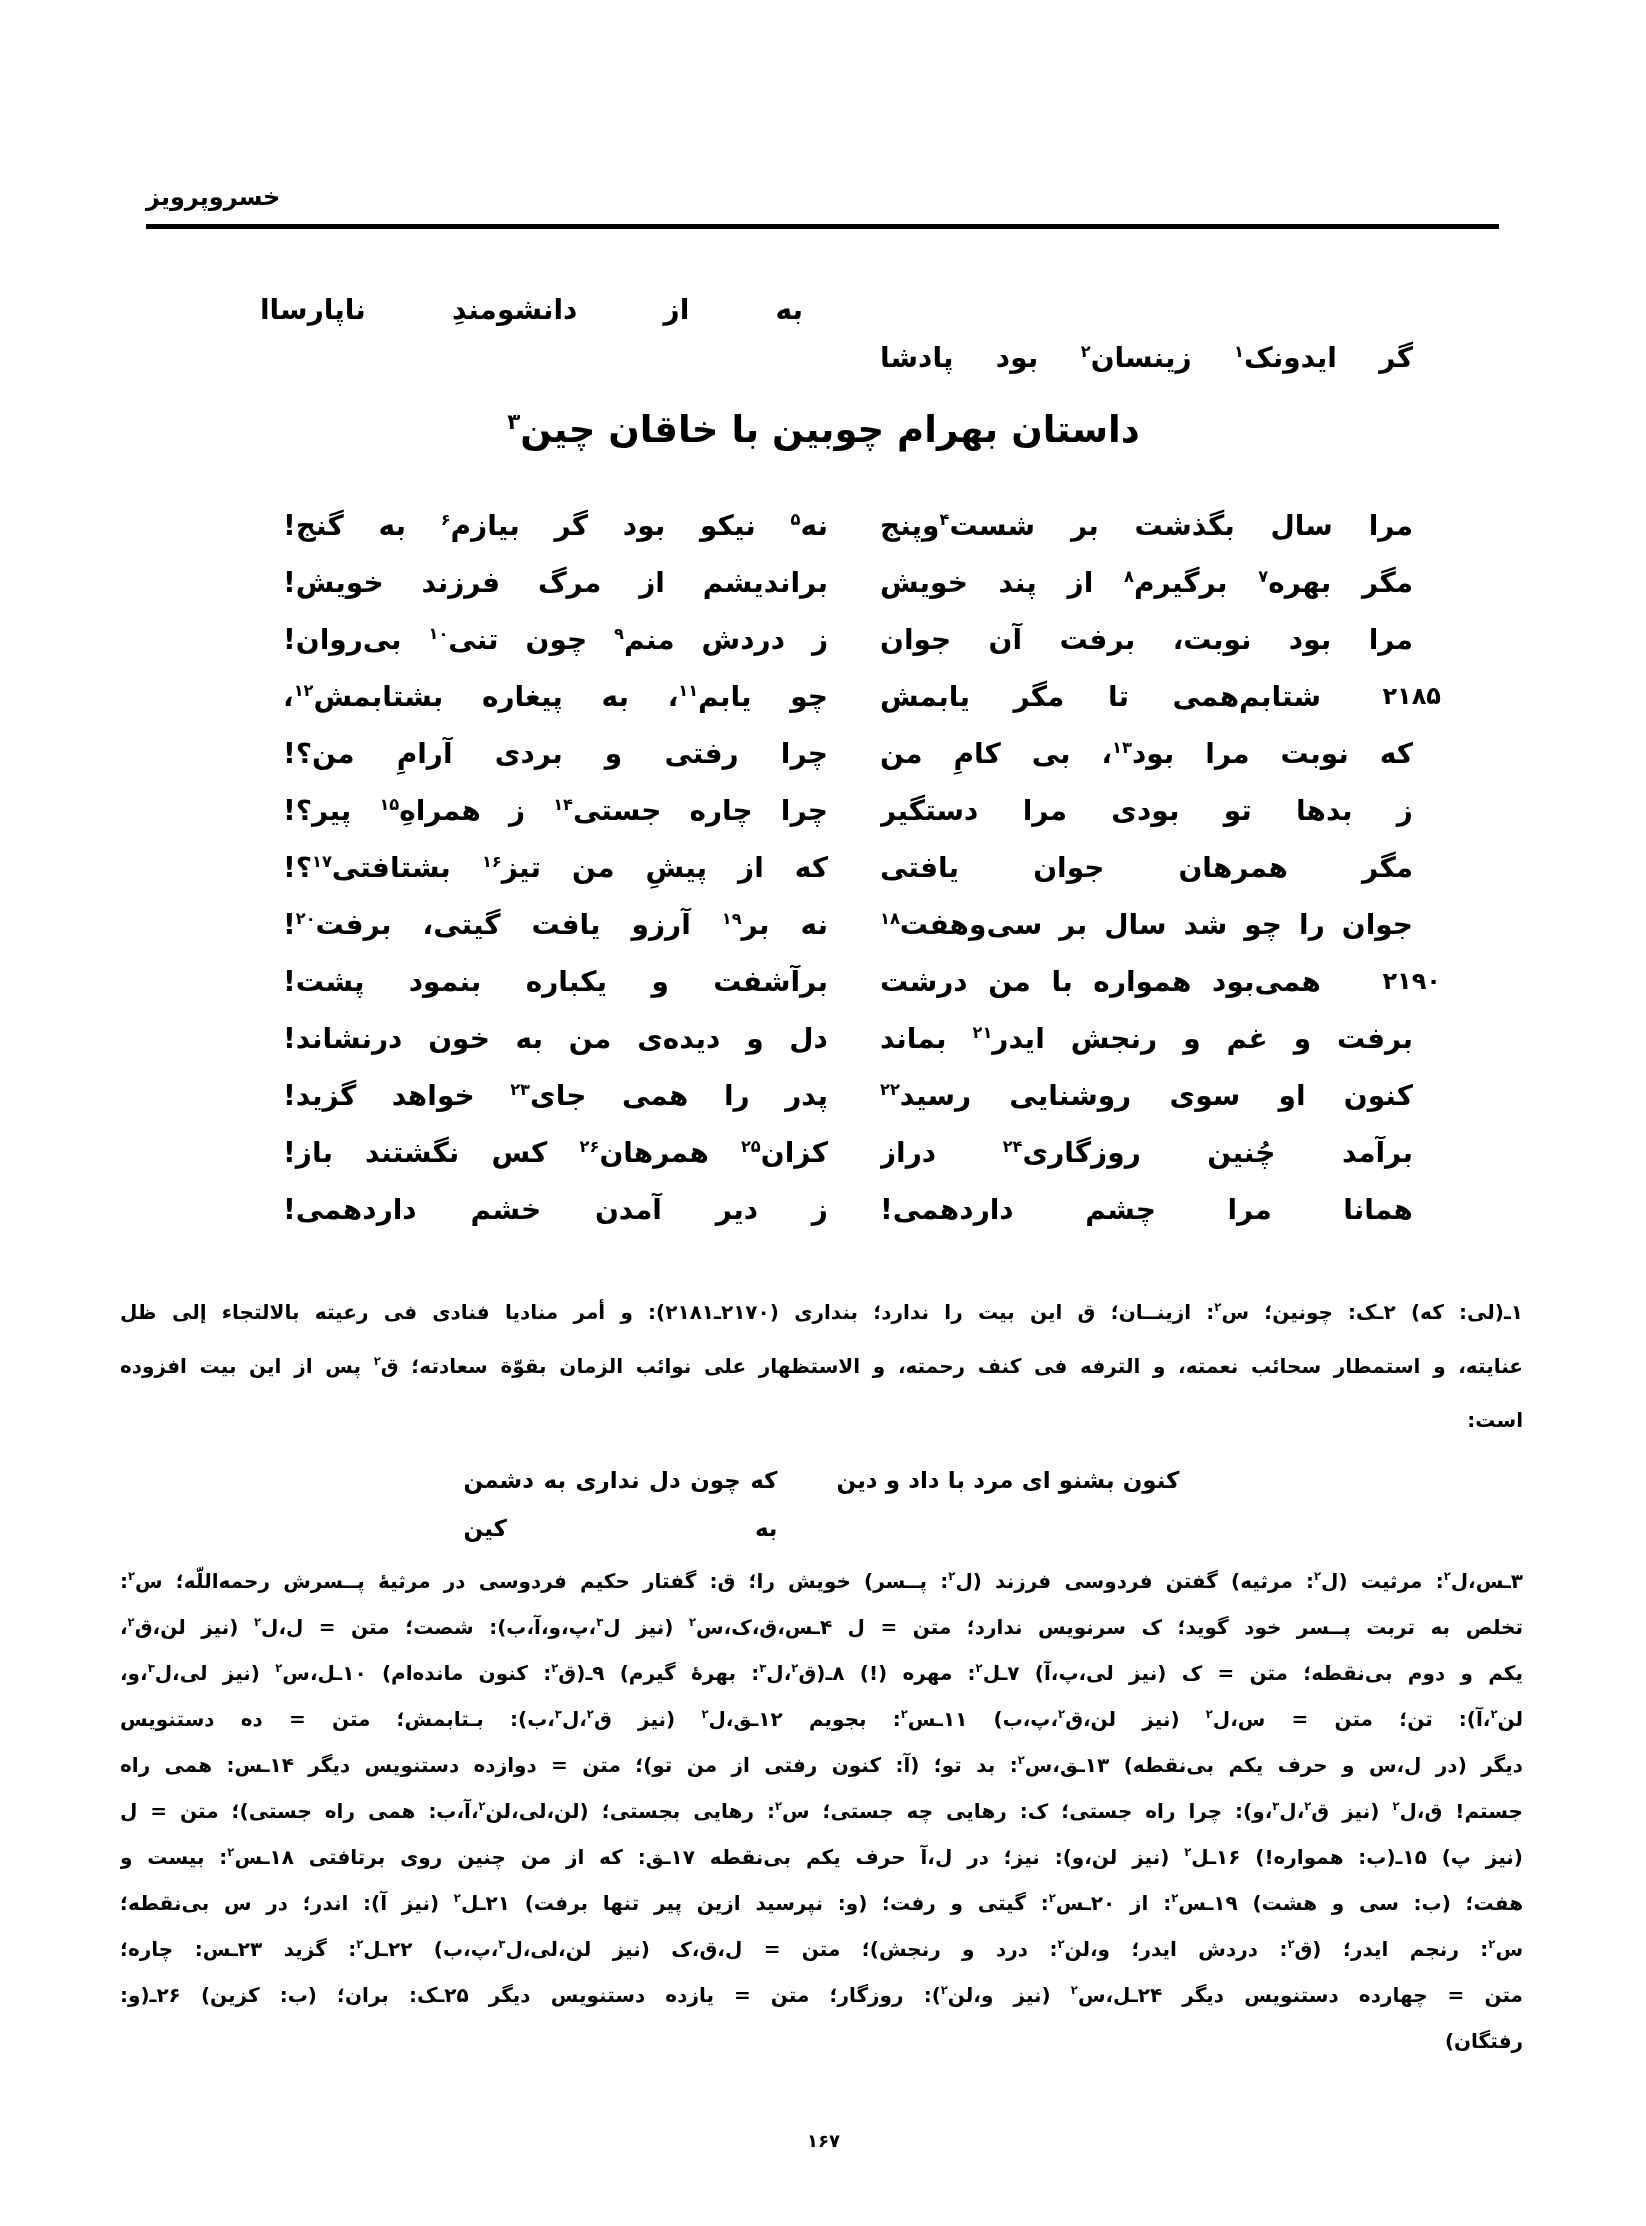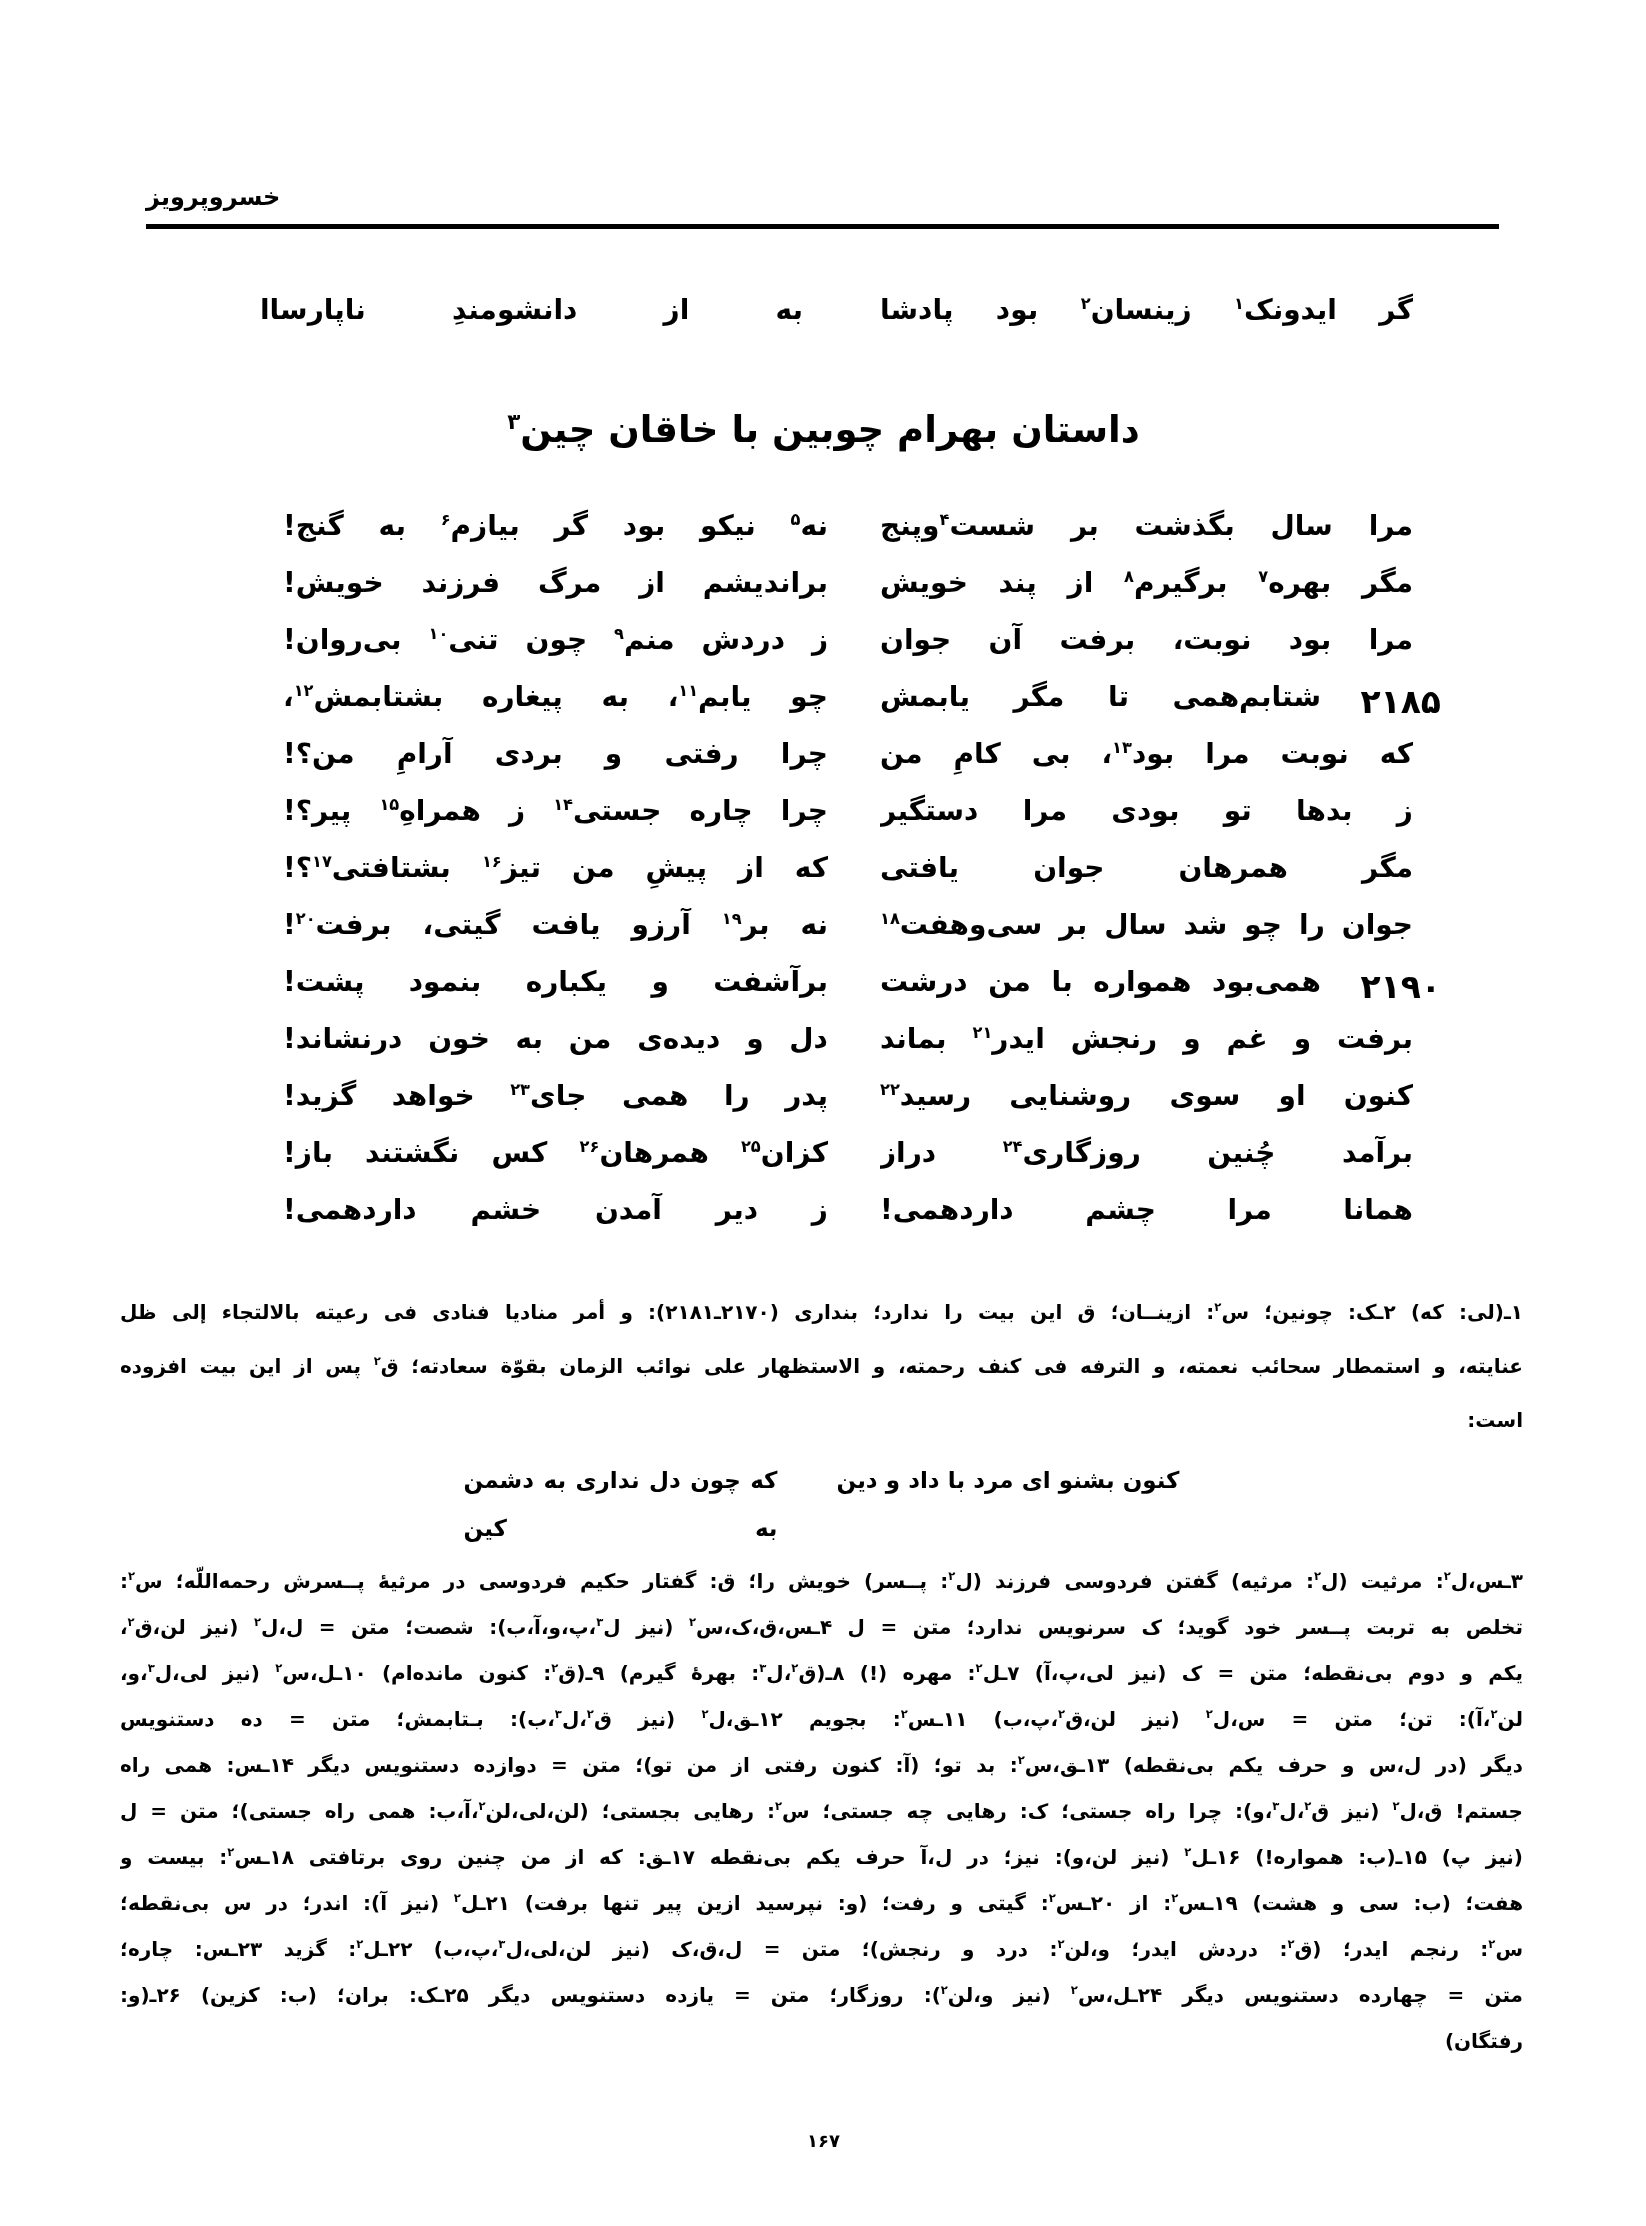--- a/index.html
+++ b/index.html
@@ -23,21 +23,21 @@
   
   .opening-verse{
     position:absolute;top:293px;right:234px;left:260px;
     display:flex;flex-direction:row-reverse;justify-content:space-between;
     font-size:28px;font-weight:bold;
   }
   .hemi{
     direction:rtl;text-align:justify;text-align-last:justify;
     overflow:hidden;white-space:normal;
   }
-  .opening-verse .hemi-r{width:533px;}
+  .opening-verse .hemi-r{width:533px;margin-top:48px;}
   .opening-verse .hemi-l{width:543px;}
   
   .section-title{
     position:absolute;top:408px;left:0;width:100%;
     text-align:center;direction:rtl;
     font-size:37px;font-weight:bold;
   }
   
   .poem{
     position:absolute;top:509px;right:234px;width:1154px;
@@ -46,21 +46,21 @@
   .verse-row{
     position:relative;height:57px;
     display:flex;flex-direction:row-reverse;justify-content:space-between;
     align-items:baseline;
   }
   .verse-row .hemi-r{width:533px;height:42px;}
   .verse-row .hemi-l{width:545px;height:42px;margin-left:24px;}
   .verse-row.numbered .hemi-r{padding-right:92px;width:441px;}
   .verse-num{
     position:absolute;right:-28px;top:1.8px;
-    font-size:33px;font-weight:bold;direction:rtl;
+    font-size:24px;font-weight:bold;direction:rtl;
   }
   sup{font-size:58%;vertical-align:super;line-height:0;}
   
   .footnotes{
     position:absolute;top:1285px;left:120px;right:124px;
     font-size:20px;font-weight:bold;
   }
   .fn-line{
     direction:rtl;text-align:justify;text-align-last:justify;
     line-height:54px;overflow:hidden;

